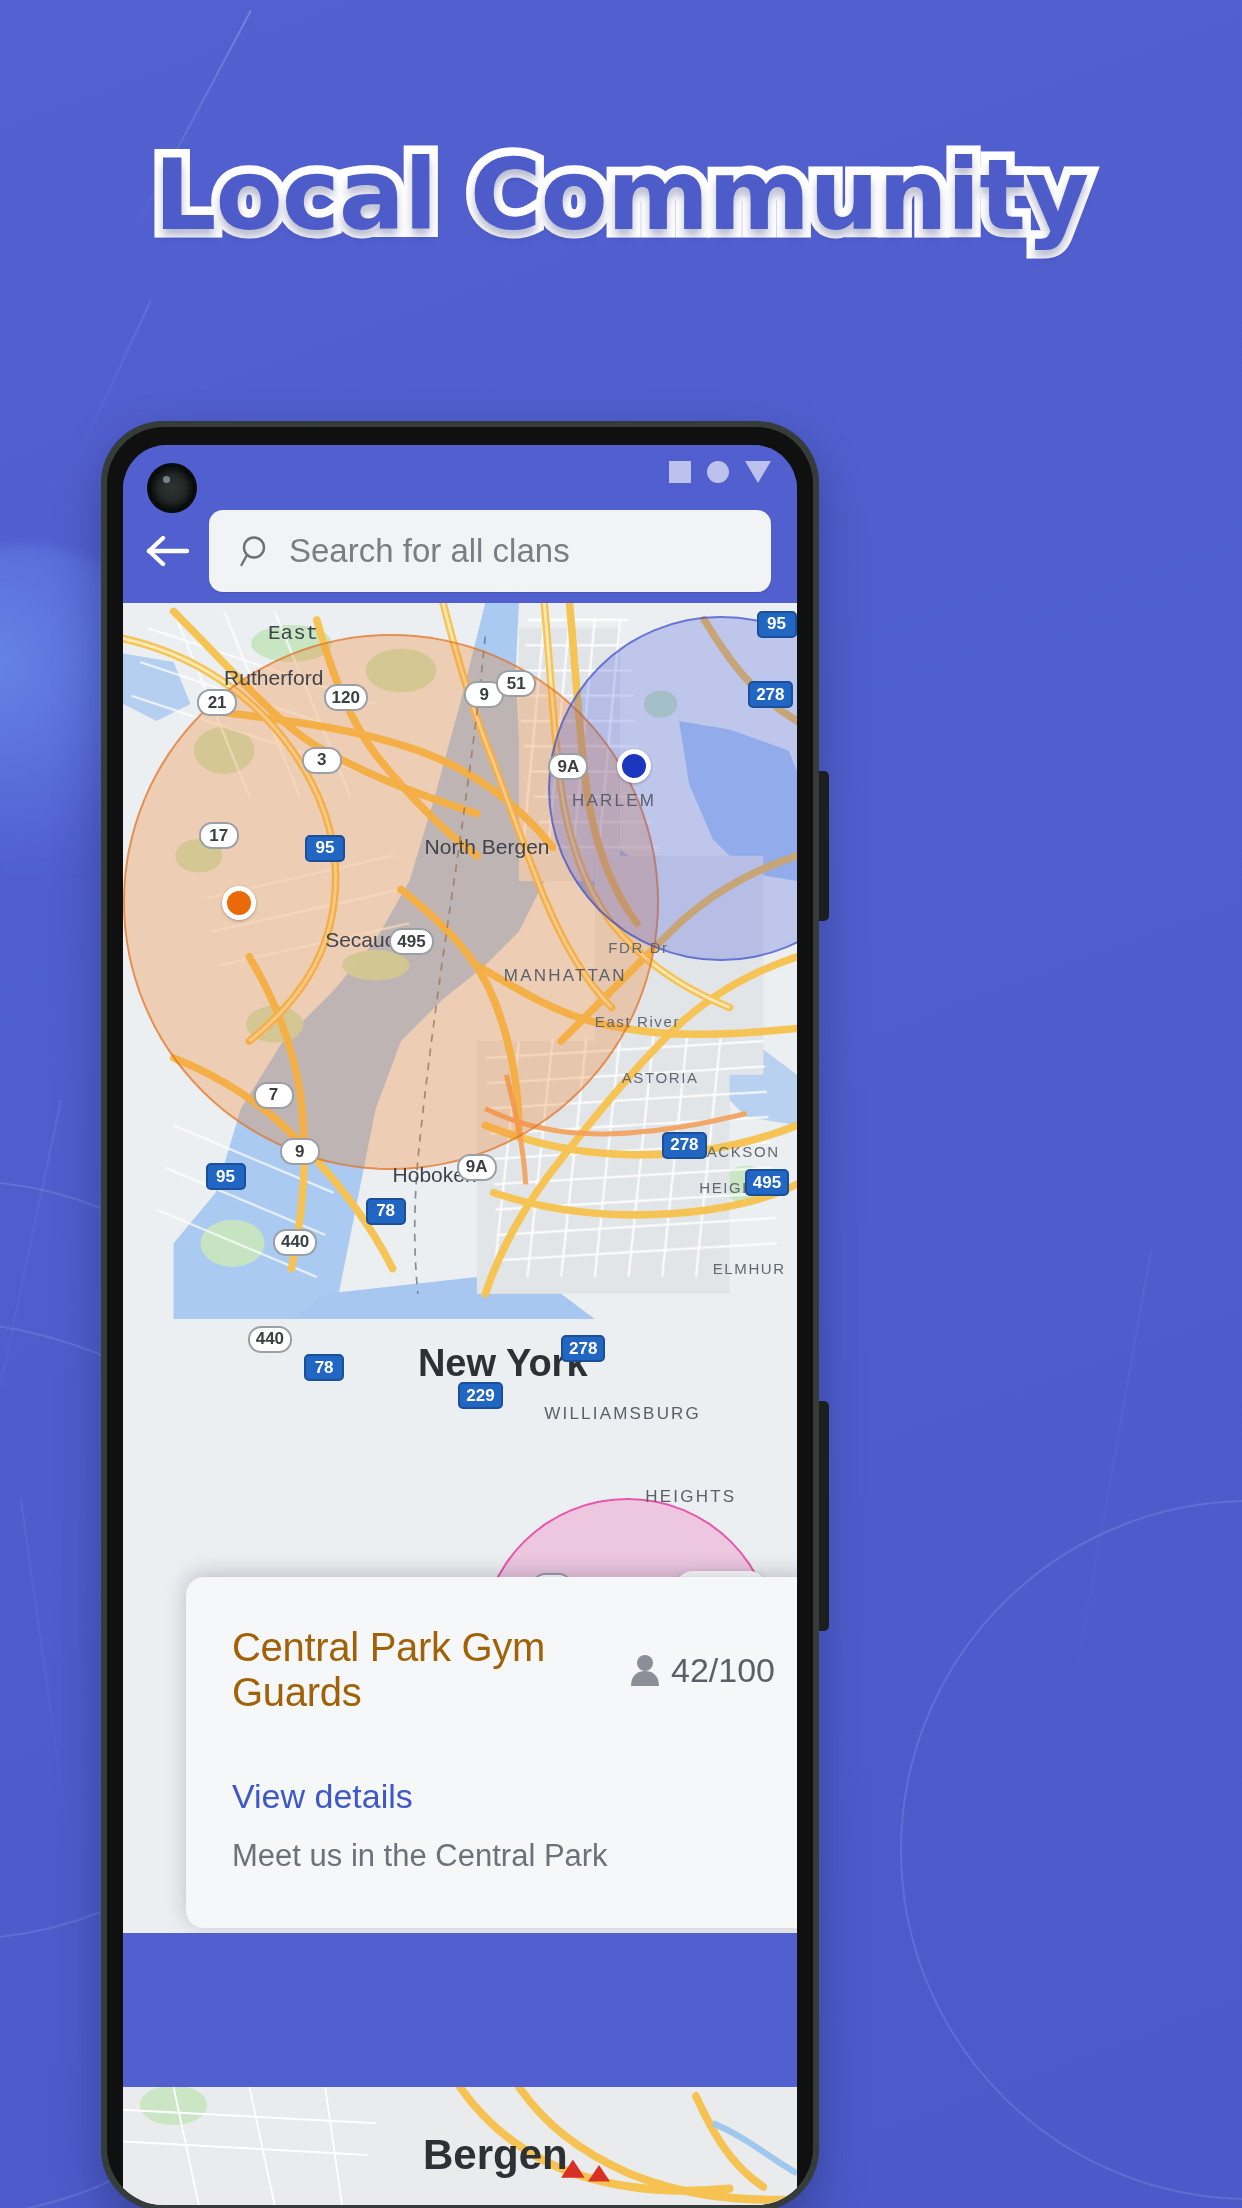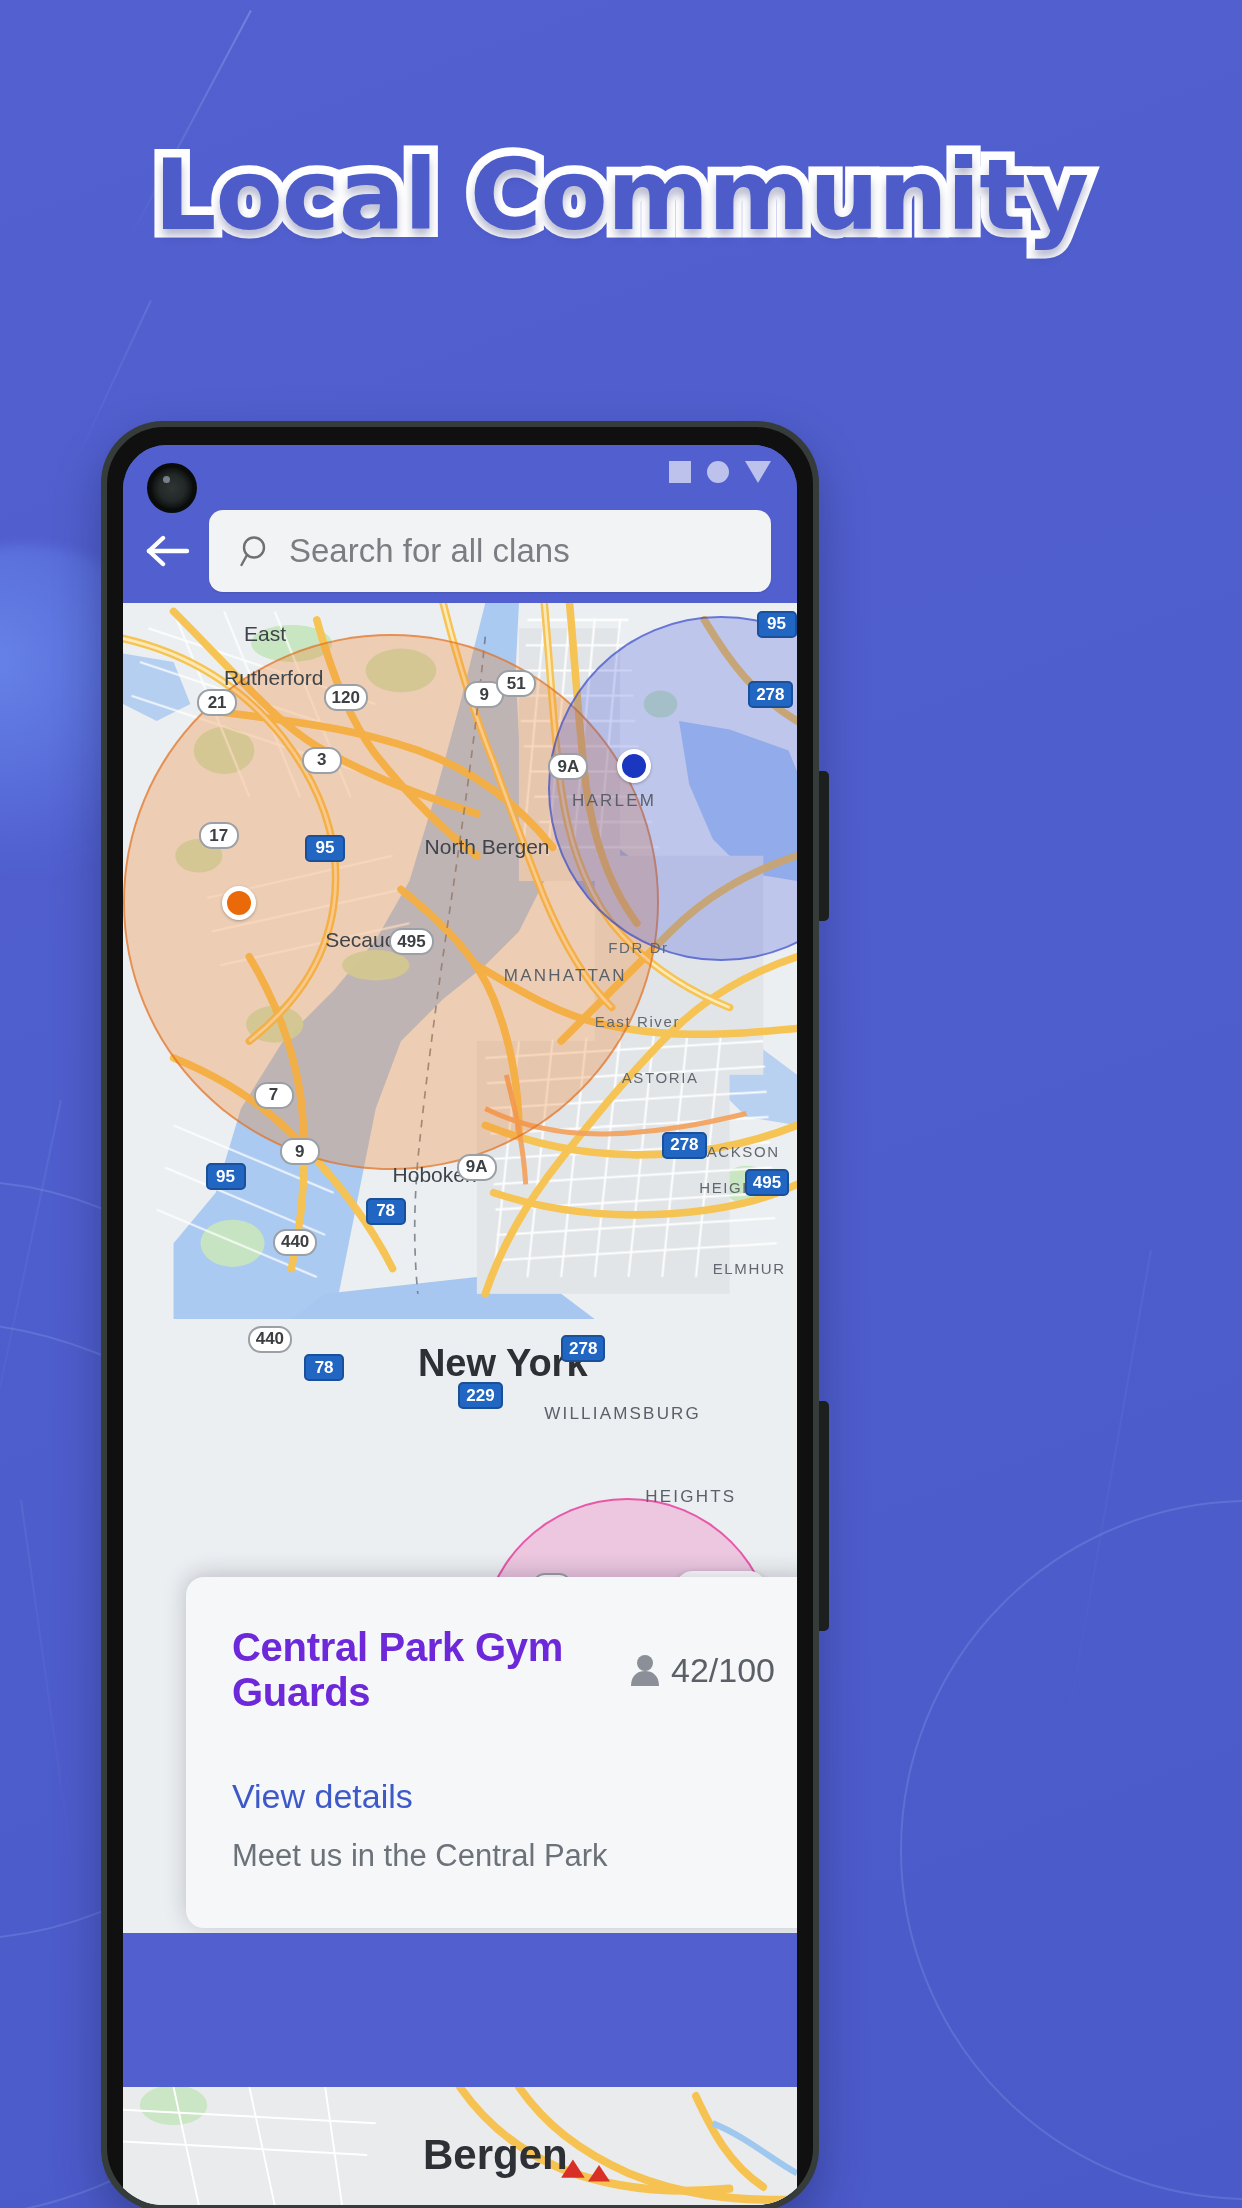--- a/index.html
+++ b/index.html
@@ -226,21 +226,21 @@
   #clan-card {
     position: absolute;
     left: 63px; right: -24px; bottom: 5px;
     background: #f6f7f9;
     border-radius: 18px;
     padding: 48px 46px 54px 46px;
     box-shadow: 0 -3px 22px rgba(20,25,60,.22);
     z-index: 30;
   }
   #clan-head { display: flex; align-items: center; justify-content: space-between; gap: 20px; }
-  #clan-name { font-size: 40px; font-weight: 700; color: #6d28d9; letter-spacing: -.3px; }
+  #clan-name { font-size: 40px; font-weight: 400; color: #a16207; letter-spacing: -.3px; }
   #clan-members { display: flex; align-items: center; gap: 10px; }
   #member-count { font-size: 34px; color: #5b6068; }
   #clan-desc { margin-top: 22px; font-size: 31px; color: #6c727a; }
   #view-details { margin-top: 62px; font-size: 34px; color: #3d59c9; cursor: pointer; }
 
   
   #bottom-strip {
     position: absolute; left: 0; right: 0; bottom: 0;
     height: 118px; overflow: hidden;
     z-index: 6;
@@ -423,21 +423,21 @@
         <div id="zones-layer">
             <div class="zone orange" style="left: 0px; top: 31.2941px; width: 535.83px; height: 535.83px;"></div>
             <div class="marker orange" style="left: 99.265px; top: 283.424px;"></div>
             <div class="zone blue" style="left: 425.462px; top: 12.5176px; width: 345.425px; height: 345.425px;"></div>
             <div class="marker blue" style="left: 494.397px; top: 145.729px;"></div>
             <div class="zone pink" style="left: 357.22px; top: 895.012px; width: 294.875px; height: 294.875px;"></div>
             <div class="marker pink" style="left: 407.62px; top: 1007.88px;"></div>
           </div>
 
         <div id="labels-layer">
-            <span class="map-label lbl-town" style="left: 121px; top: 18.7765px;">East</span>
+            <span class="map-label lbl-town" style="left: 145px; top: 18.7765px; font-family: Liberation Mono, monospace;">East</span>
             <span class="map-label lbl-town" style="left: 101.1px; top: 62.5882px;">Rutherford</span>
             <span class="map-label lbl-town" style="left: 301.615px; top: 231.576px;">North Bergen</span>
             <span class="map-label lbl-town" style="left: 202.2px; top: 325.459px;">Secaucus</span>
             <span class="map-label lbl-hood" style="left: 380.81px; top: 363.012px;">MANHATTAN</span>
             <span class="map-label lbl-hood" style="left: 449.053px; top: 187.765px;">HARLEM</span>
             <span class="map-label lbl-small" style="left: 498.76px; top: 466.282px;">ASTORIA</span>
             <span class="map-label lbl-small" style="left: 574.585px; top: 539.824px;">JACKSON</span>
             <span class="map-label lbl-small" style="left: 576.27px; top: 575.812px;">HEIGHTS</span>
             <span class="map-label lbl-small" style="left: 589.75px; top: 657.176px;">ELMHUR</span>
             <span class="map-label lbl-town" style="left: 269.6px; top: 560.165px;">Hoboken</span>

